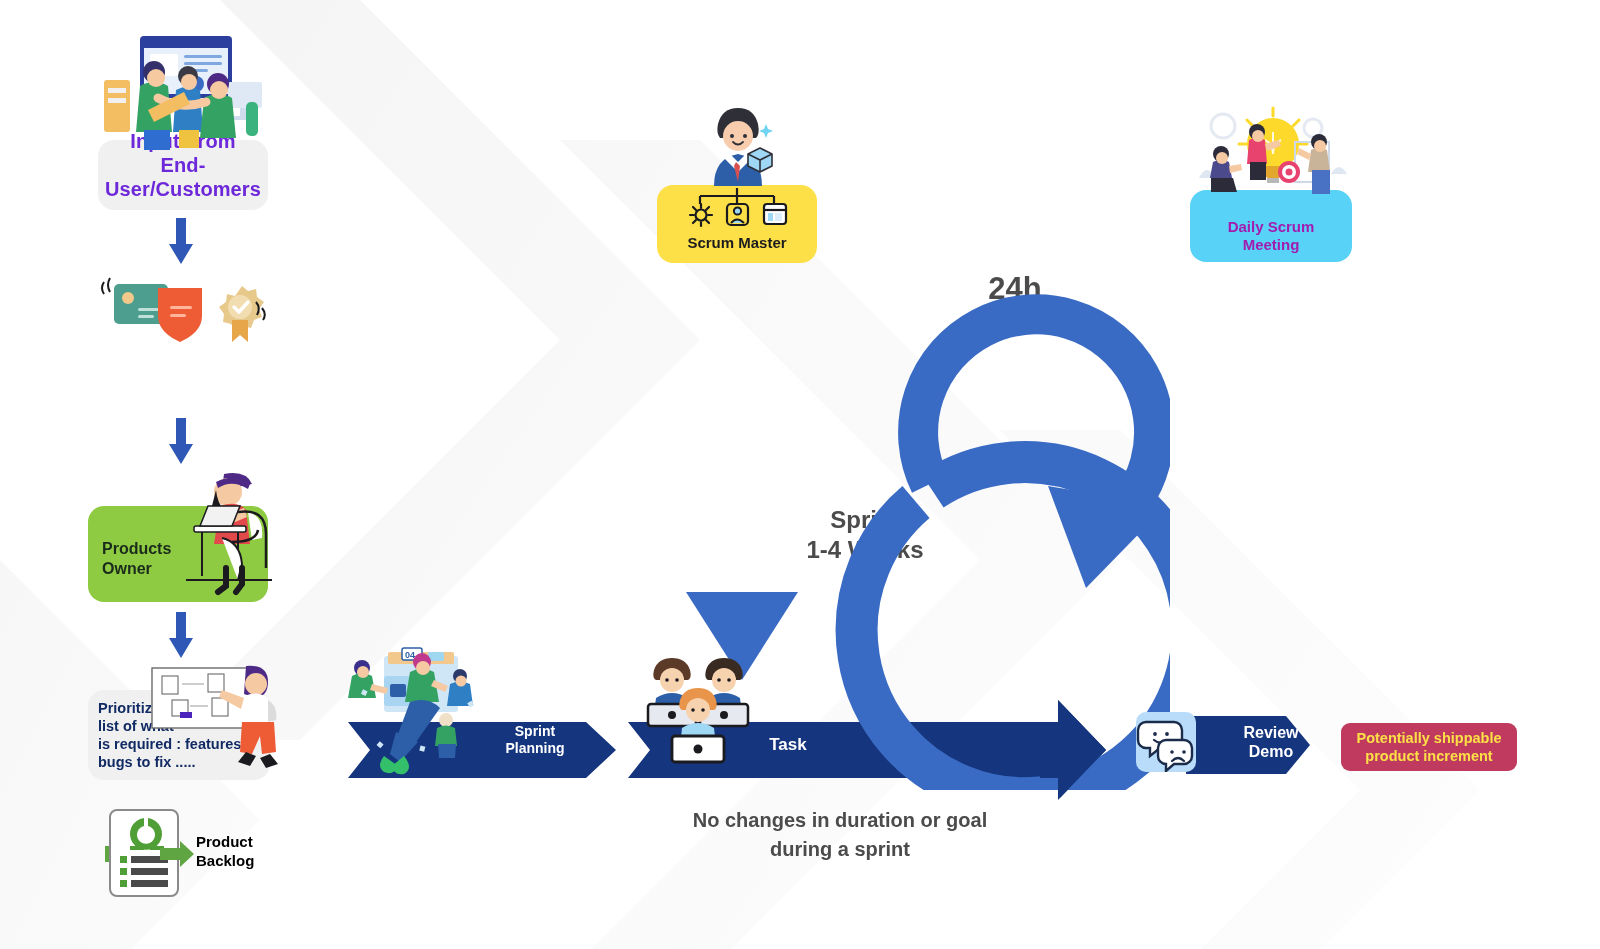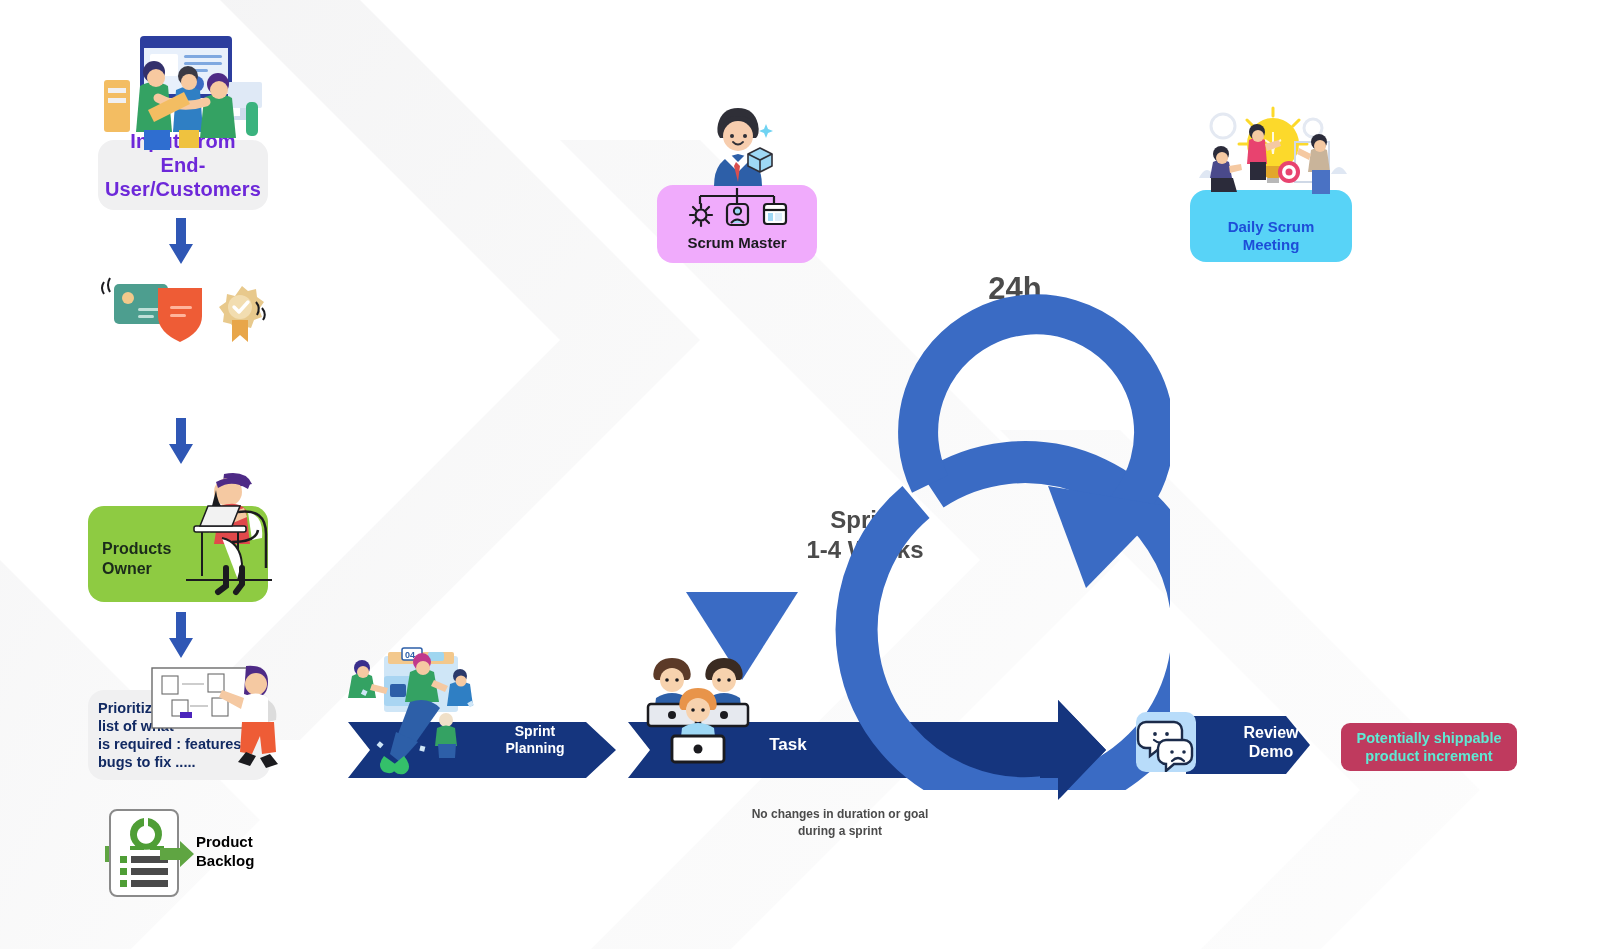--- a/index.html
+++ b/index.html
@@ -69,30 +69,30 @@
   
   #pb-wrap{left:100px;top:808px;width:200px;height:90px;}
   #pb-label{
     left:196px;top:833px;font-size:15px;font-weight:bold;color:#000000;line-height:1.25;
     white-space:pre-line;
   }
 
   
   #box-scrum{
     left:657px;top:185px;width:160px;height:78px;
-    background:#f0abfc;
+    background:#fde047;
   }
   #box-scrum .card-label{color:#1b1b1f;font-size:15px;padding-bottom:11px;}
 
   
   #box-daily{
     left:1190px;top:190px;width:162px;height:72px;
     background:#58d3f7;
   }
-  #box-daily .card-label{color:#1d4ed8;font-size:15px;padding-bottom:8px;}
+  #box-daily .card-label{color:#a21caf;font-size:15px;padding-bottom:8px;}
 
   
   #cycle{left:600px;top:150px;width:570px;height:640px;z-index:3;}
   .cyc-text{
     position:absolute;color:#4b4b4b;font-weight:bold;text-align:center;
     line-height:1.25;white-space:pre-line;
   }
   #txt-24h{left:960px;top:270px;width:110px;font-size:31px;}
   #txt-sprint{left:760px;top:505px;width:210px;font-size:24px;}
 
@@ -105,31 +105,31 @@
   #t-sprintplan{left:470px;top:723px;width:130px;font-size:14px;}
   #t-task{left:738px;top:735px;width:100px;font-size:17px;}
   #t-review{left:1216px;top:723px;width:110px;font-size:16px;text-align:center;}
 
   #box-increment{
     left:1341px;top:723px;width:176px;height:48px;
     background:#bf3a5e;border-radius:9px;
     display:flex;align-items:center;justify-content:center;
   }
   #box-increment .card-label{
-    color:#5eead4;font-size:14.5px;line-height:1.25;text-align:center;
+    color:#fde047;font-size:14.5px;line-height:1.25;text-align:center;
   }
 
   #icon-review{
     left:1136px;top:712px;width:60px;height:60px;
     background:#b8dcfa;border-radius:10px;z-index:6;
   }
 
   #note-nochanges{
     left:675px;top:806px;width:330px;
-    font-size:12px;font-weight:bold;color:#4b4b4b;text-align:center;
+    font-size:20px;font-weight:bold;color:#4b4b4b;text-align:center;
     line-height:1.45;white-space:pre-line;z-index:7;
   }
 
   
   .illus{position:absolute;z-index:5;pointer-events:none;}
 </style>
 </head>
 <body>
 
 <div id="stage">

